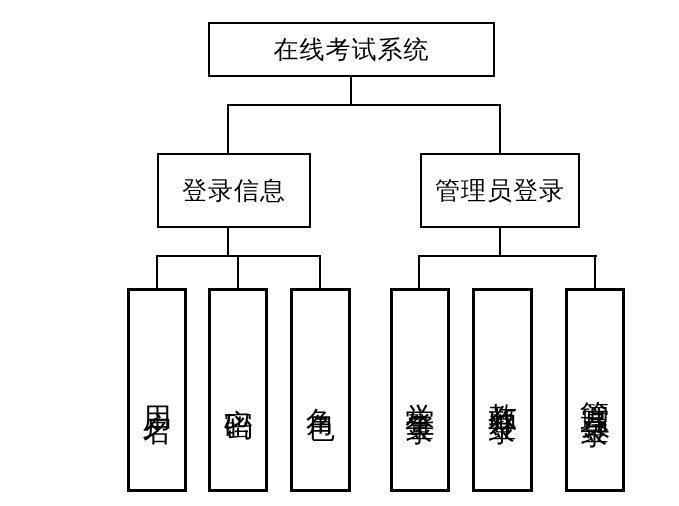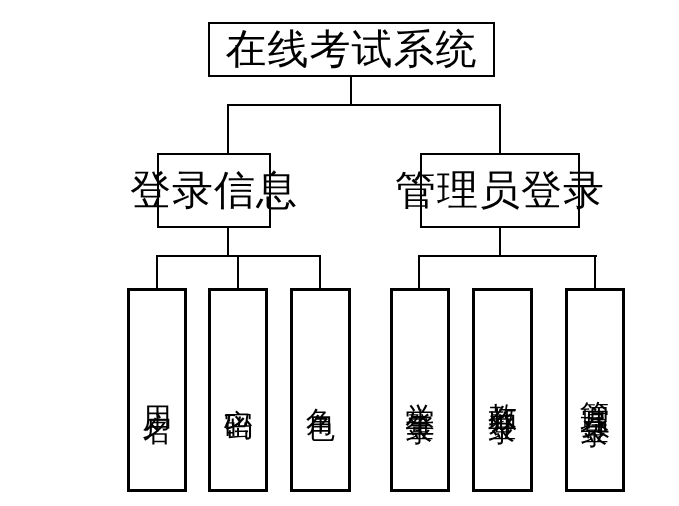--- a/index.html
+++ b/index.html
@@ -28,21 +28,21 @@
   .leaf {
     border-width: 3px;
   }
   .hline, .vline {
     position: absolute;
     background: #000000;
   }
   .hline { height: 2px; }
   .vline { width: 2px; }
   .label-h {
-    font-size: 41px;
+    font-size: 25px;
     line-height: 1;
     white-space: nowrap;
     letter-spacing: 1px;
   }
   .label-v {
     writing-mode: vertical-rl;
     text-orientation: upright;
     font-size: 29px;
     line-height: 1;
     letter-spacing: 5px;
@@ -67,21 +67,21 @@
 
   <div class="vline" style="left:499px; top:228px; height:28px;"></div>
   <div class="hline" style="left:418px; top:255px; width:179px;"></div>
   <div class="vline" style="left:418px; top:256px; height:33px;"></div>
   <div class="vline" style="left:594px; top:256px; height:33px;"></div>
 
   <div class="box" style="left:208px; top:22px; width:287px; height:55px;">
     <span class="label-h">在线考试系统</span>
   </div>
 
-  <div class="box" style="left:157px; top:153px; width:114px; height:75px;">
+  <div class="box" style="left:157px; top:153px; width:154px; height:75px;">
     <span class="label-h">登录信息</span>
   </div>
   <div class="box" style="left:420px; top:153px; width:160px; height:75px;">
     <span class="label-h">管理员登录</span>
   </div>
 
   <div class="box leaf" style="left:127px; top:288px; width:60px; height:204px;">
     <span class="label-v">用户名</span>
   </div>
   <div class="box leaf" style="left:208px; top:288px; width:60px; height:204px;">

